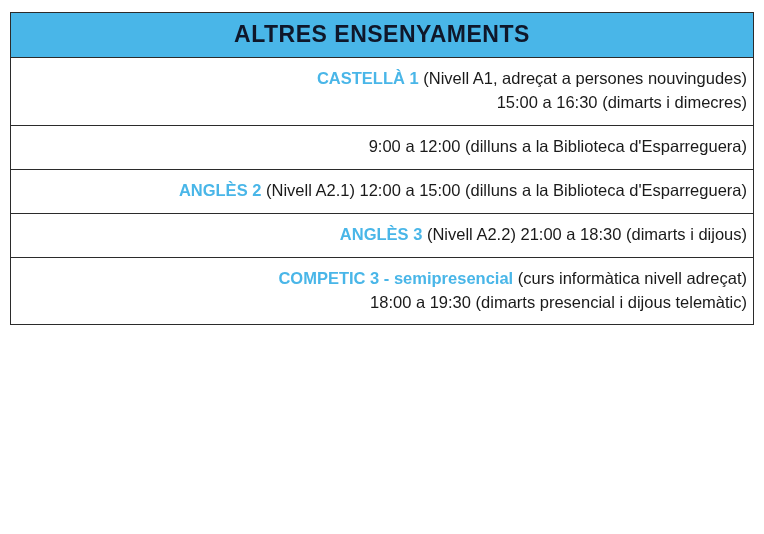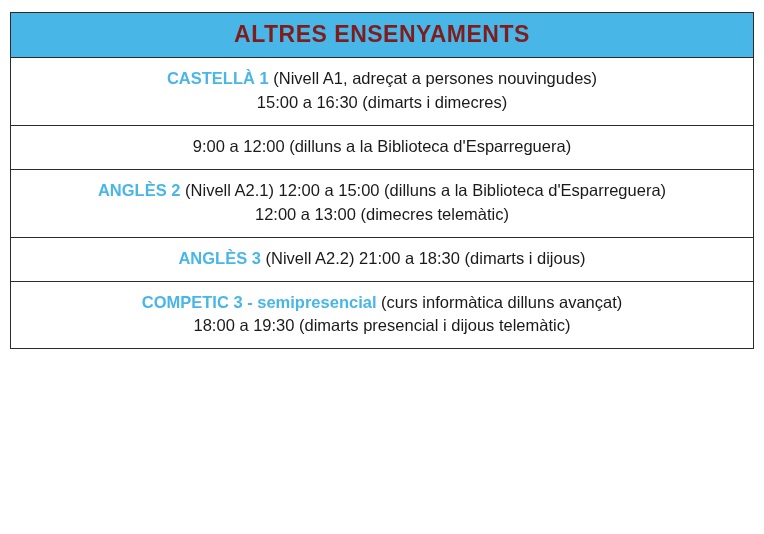--- a/index.html
+++ b/index.html
@@ -22,26 +22,26 @@
   .header-row {
     background: #49b6e8;
     border-bottom: 1px solid #2b2b2b;
     text-align: center;
     padding: 8px 0 9px 0;
   }
   .header-row .title {
     font-weight: bold;
     font-size: 23px;
     letter-spacing: 0.5px;
-    color: #7f1d1d;
+    color: #0f172a;
     font-family: "Liberation Sans", sans-serif;
   }
   .row {
     border-bottom: 1px solid #2b2b2b;
-    text-align: center;
+    text-align: right;
     padding: 9px 6px 10px 6px;
   }
   .row:last-child {
     border-bottom: none;
   }
   .line {
     font-size: 16.5px;
     line-height: 1.45;
     color: #1a1a1a;
     white-space: nowrap;
@@ -69,30 +69,29 @@
 
   <div class="row">
     <div class="line">9:00 a 12:00 (dilluns a la Biblioteca d'Esparreguera)</div>
   </div>
 
 
   <div class="row">
     <div class="line">
       <span class="course">ANGLÈS 2</span><span> (Nivell A2.1) 12:00 a 15:00 (dilluns a la Biblioteca d'Esparreguera)</span>
     </div>
-    <div class="line">12:00 a 13:00 (dimecres telemàtic)</div>
   </div>
 
   <div class="row">
     <div class="line">
       <span class="course">ANGLÈS 3</span><span> (Nivell A2.2) 21:00 a 18:30 (dimarts i dijous)</span>
     </div>
   </div>
 
 
   <div class="row">
     <div class="line">
-      <span class="course">COMPETIC 3 - semipresencial</span><span> (curs informàtica dilluns avançat)</span>
+      <span class="course">COMPETIC 3 - semipresencial</span><span> (curs informàtica nivell adreçat)</span>
     </div>
     <div class="line">18:00 a 19:30 (dimarts presencial i dijous telemàtic)</div>
   </div>
 
 </div>
 
 </body></html>

